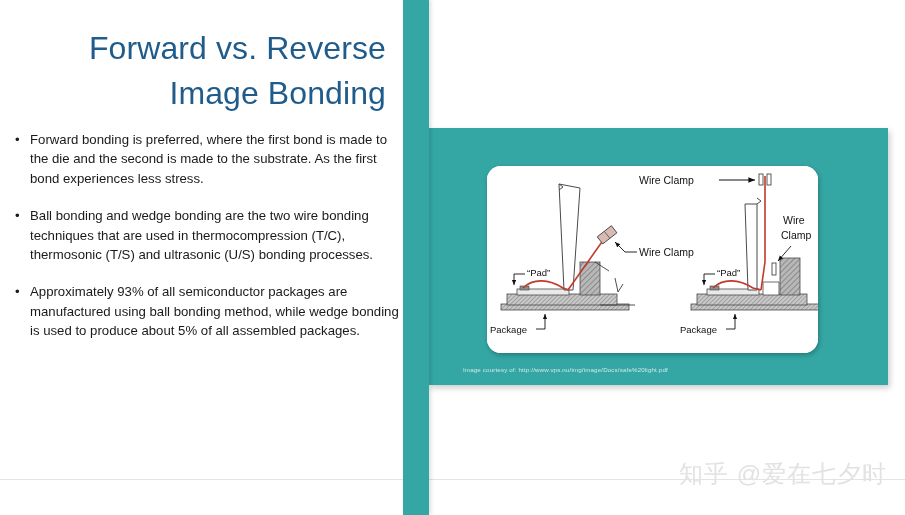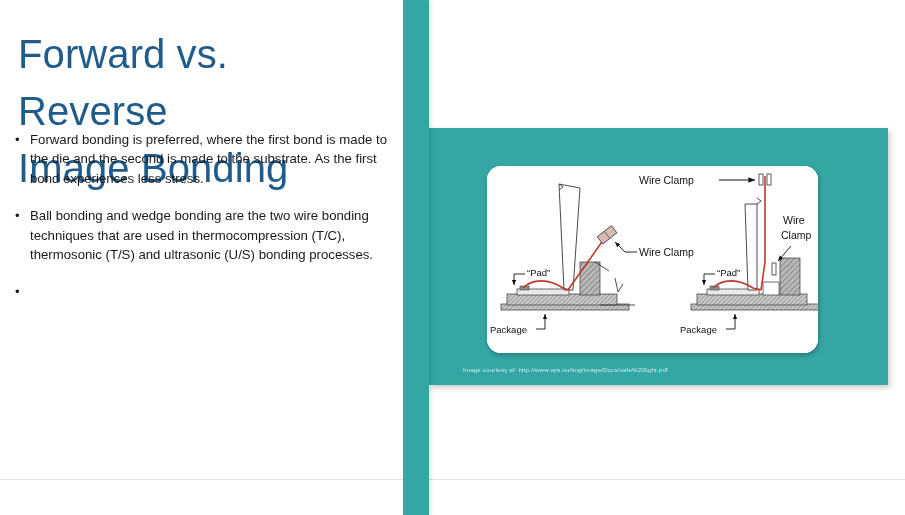--- a/index.html
+++ b/index.html
@@ -40,23 +40,23 @@
     box-shadow: 2px 3px 6px rgba(0,0,0,0.20);
     z-index: 2;
   }
 
   
   .title {
     position: absolute;
     left: 18px;
     top: 26px;
     width: 368px;
-    text-align: left;
+    text-align: right;
     color: #1f5c8b;
-    font-size: 40px;
+    font-size: 32px;
     line-height: 1.42;
     font-weight: normal;
     letter-spacing: 0.1px;
   }
 
   
   .bullets {
     position: absolute;
     left: 8px;
     top: 130px;
@@ -144,20 +144,21 @@
     <div class="bullet">
       <span class="dot">•</span>
       <span>Forward bonding is preferred, where the first bond is made to the die and the second is made to the substrate. As the first bond experiences less stress.</span>
     </div>
     <div class="bullet">
       <span class="dot">•</span>
       <span>Ball bonding and wedge bonding are the two wire bonding techniques that are used in thermocompression (T/C), thermosonic (T/S) and ultrasonic (U/S) bonding processes.</span>
     </div>
     <div class="bullet">
       <span class="dot">•</span>
+      <span>Approximately 93% of all semiconductor packages are manufactured using ball bonding method, while wedge bonding is used to produce about 5% of all assembled packages.</span>
     </div>
   </div>
 
   <div class="image-card">
     <svg width="331" height="187" viewBox="0 0 331 187" xmlns="http://www.w3.org/2000/svg">
       <defs>
         <pattern id="hatch" width="4" height="4" patternUnits="userSpaceOnUse" patternTransform="rotate(45)">
           <rect width="4" height="4" fill="#b8b8b8"></rect>
           <line x1="0" y1="0" x2="0" y2="4" stroke="#6d6d6d" stroke-width="1.2"></line>
         </pattern>
@@ -242,14 +243,15 @@
 
         <text x="3" y="167" font-family="Liberation Sans, sans-serif" font-size="9.5" fill="#111">Package</text>
         <path d="M49,163 L58,163 L58,148" fill="none" stroke="#111" stroke-width="0.9" marker-end="url(#arrow)"></path>
       </g>
     </svg>
   </div>
 
   <div class="caption">Image courtesy of: http://www.vps.nu/img/image/Docs/safe%20light.pdf</div>
 
   <div class="divider"></div>
+  <div class="watermark">知乎 @爱在七夕时</div>
 
 </div>
 
 </body></html>

